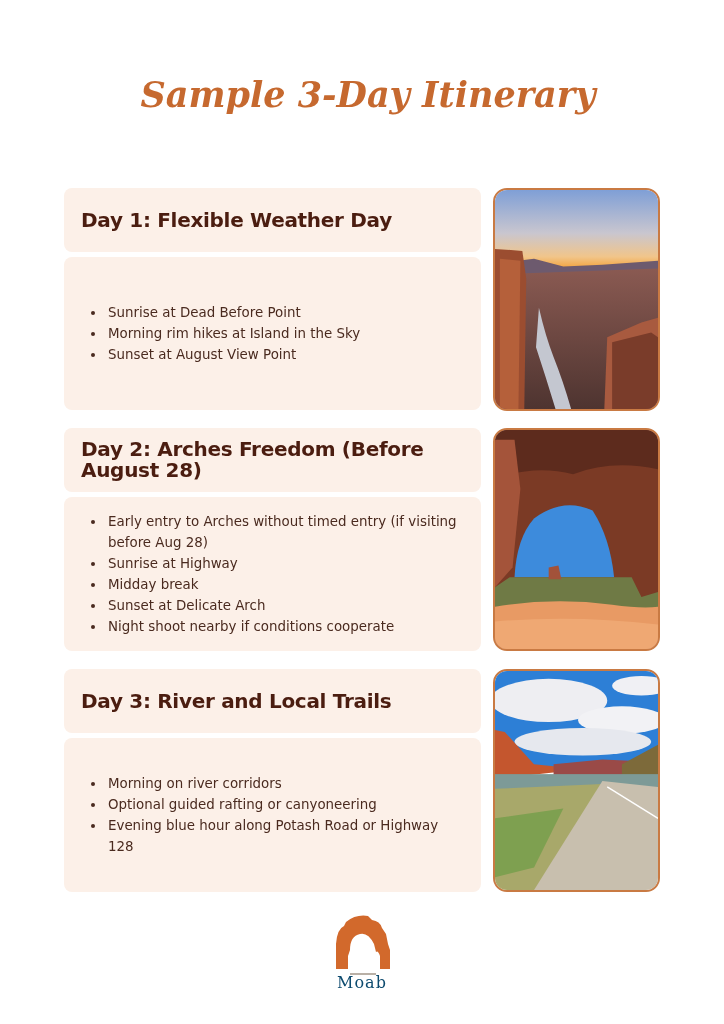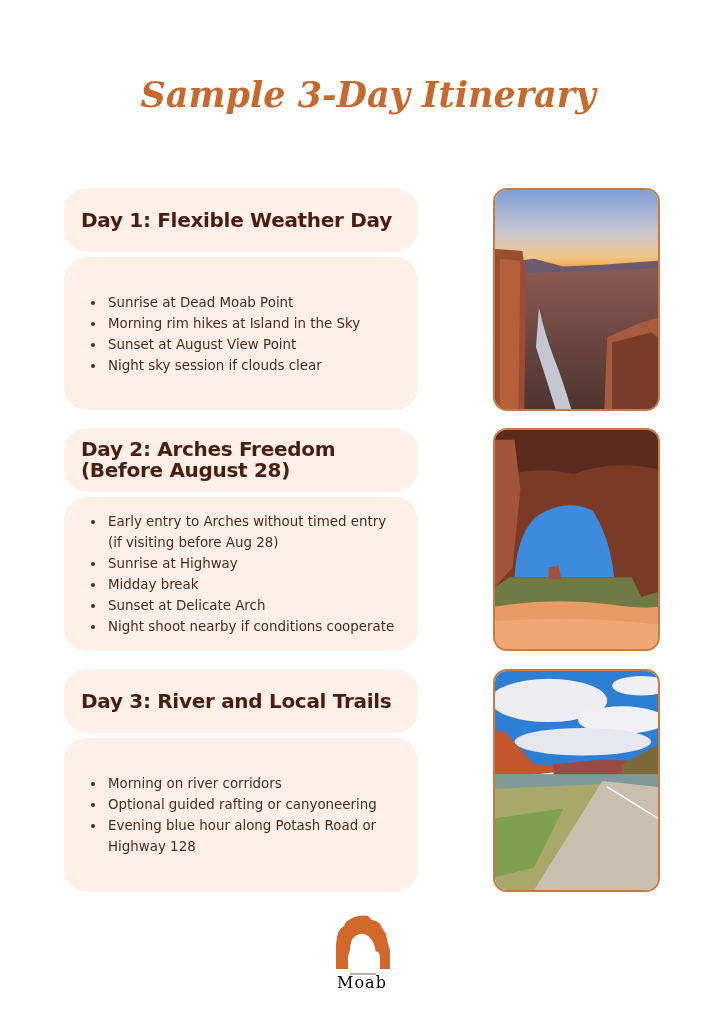--- a/index.html
+++ b/index.html
@@ -11,23 +11,23 @@
   .title {
     position: absolute; left: 6px; top: 74px; width: 724px;
     text-align: center;
     font-family: "DejaVu Serif", serif;
     font-weight: bold; font-style: italic;
     color: #c6692f;
     font-size: 35px; line-height: 42px;
     letter-spacing: 0px;
   }
   .card {
-    position: absolute; left: 64px; width: 354px;
+    position: absolute; left: 64px; width: 417px;
     background: #fcf0e8;
-    border-radius: 23px;
+    border-radius: 8px;
     box-sizing: border-box;
   }
   .card-head {
     padding: 0 17px;
     display: flex; align-items: center;
   }
   .card-head h2 {
     margin: 0;
     font-family: "DejaVu Sans", sans-serif;
     font-weight: bold;
@@ -65,39 +65,38 @@
     position: absolute; left: 322px; top: 912px; width: 80px; height: 78px;
   }
   .logo-arch { position: absolute; left: 12px; top: 2px; width: 57px; height: 55px; }
   .logo-tag {
     position: absolute; left: 28px; top: 61px; width: 26px; height: 2px;
     background: #b9b0a6;
   }
   .logo-text {
     position: absolute; left: 0; top: 62px; width: 80px; text-align: center;
     font-family: "DejaVu Serif", serif; font-size: 16px; line-height: 18px;
-    color: #000000; letter-spacing: 1px;
+    color: #0c4a6e; letter-spacing: 1px;
   }
 </style>
 </head>
 <body>
 
 <div class="title">
   <div>Sample 3-Day Itinerary</div>
 </div>
 
 <div class="card card-head" style="top:188px;height:64px;">
   <h2>Day 1: Flexible Weather Day</h2>
 </div>
 <div class="card card-body" style="top:257px;height:153px;">
   <ul>
-    <li>Sunrise at Dead Moab Point</li>
+    <li>Sunrise at Dead Before Point</li>
     <li>Morning rim hikes at Island in the Sky</li>
     <li>Sunset at August View Point</li>
-    <li>Night sky session if clouds clear</li>
   </ul>
 </div>
 <div class="photo" style="top:188px;height:223px;">
   <svg viewBox="0 0 167 223" preserveAspectRatio="none">
     <defs>
       <linearGradient id="sky1" x1="0" y1="0" x2="0" y2="1">
         <stop offset="0" stop-color="#7f9fd6"></stop>
         <stop offset="0.55" stop-color="#c9c6cf"></stop>
         <stop offset="0.85" stop-color="#f1c58a"></stop>
         <stop offset="1" stop-color="#f2a23b"></stop>

